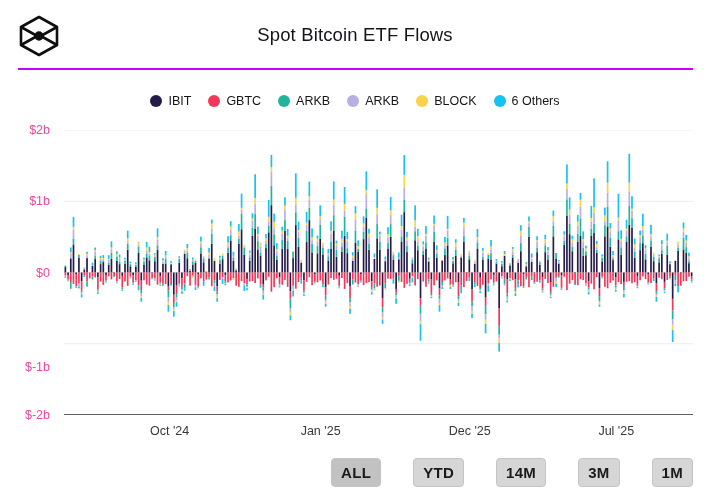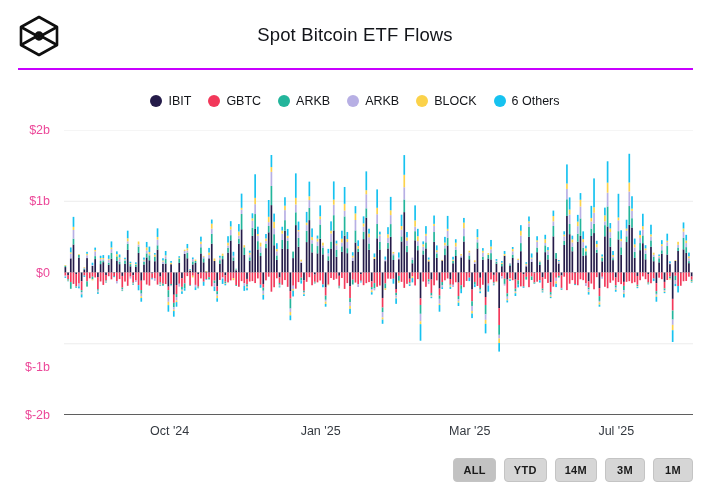--- a/index.html
+++ b/index.html
@@ -100,26 +100,27 @@
   .range-buttons {
     position: absolute; right: 17px; top: 6px;
     display: flex; gap: 8px;
   }
   .range-btn {
     min-width: 40px;
     padding: 5px 9px;
     background: #d6d6d6;
     border: 1px solid #c4c4c4;
     border-radius: 4px;
-    font-size: 11px;
+    font-size: 15px;
     font-weight: bold;
     color: #1a1a1a;
     text-align: center;
     cursor: pointer;
     letter-spacing: 0.3px;
+    margin-left: 24px;
   }
   .range-btn.active { background: #c2c2c2; }
 </style>
 </head>
 <body>
 
 <div class="page">
 
   <div class="header">
     <div class="logo">
@@ -2013,21 +2014,21 @@
           <rect x="626.80" y="150.97" width="1.68" height="0.70" fill="#b7afe4"></rect>
           <rect x="626.80" y="151.35" width="1.68" height="0.70" fill="#fbd24a"></rect>
           <rect x="626.80" y="151.86" width="1.68" height="0.70" fill="#16c2f0"></rect>
         </g>
       </svg>
   </div>
 
   <div class="x-labels" id="xlabels-root">
       <div class="x-label" style="left: 105.672px;">Oct '24</div>
       <div class="x-label" style="left: 256.632px;">Jan '25</div>
-      <div class="x-label" style="left: 405.705px;">Mar '25</div>
+      <div class="x-label" style="left: 405.705px;">Dec '25</div>
       <div class="x-label" style="left: 552.262px;">Jul '25</div>
     </div>
 
   <div class="footer">
     <div class="range-buttons" id="range-root">
         <div class="range-btn active">ALL</div>
         <div class="range-btn">YTD</div>
         <div class="range-btn">14M</div>
         <div class="range-btn">3M</div>
         <div class="range-btn">1M</div>

